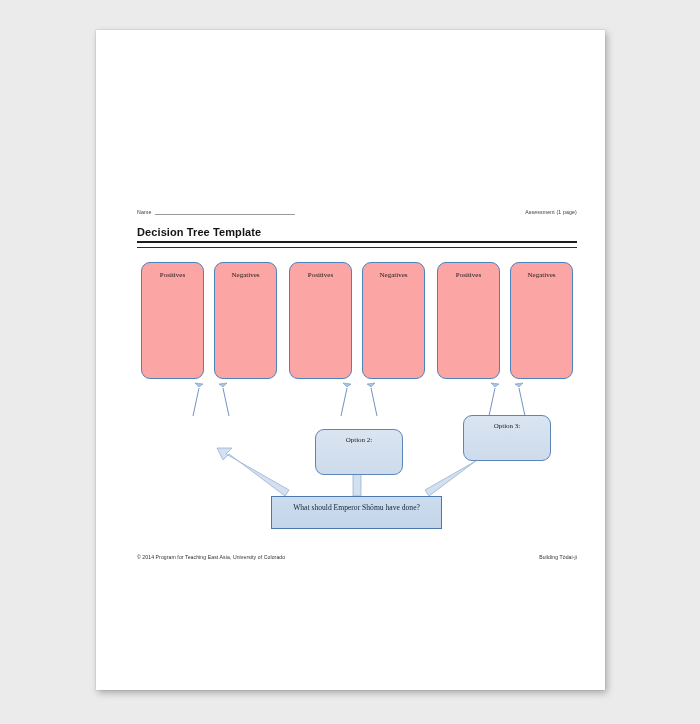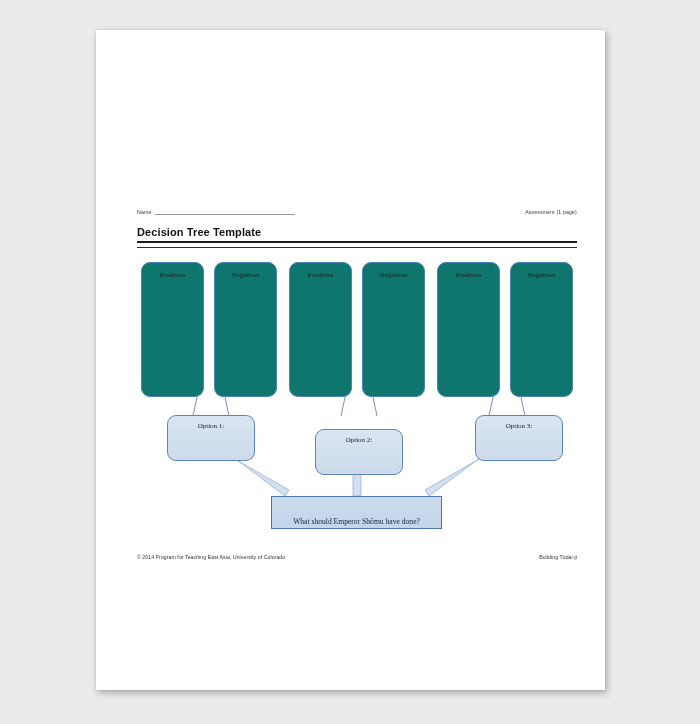--- a/index.html
+++ b/index.html
@@ -96,24 +96,24 @@
     left: 0;
     top: 0;
     width: 440px;
     height: 290px;
   }
 
   
   .pn-box {
     position: absolute;
     width: 63px;
-    height: 135px;
+    height: 117px;
     border: 1.1px solid #4f81bd;
     border-radius: 9px;
-    background: #0f766e;
+    background: #fca5a5;
     box-sizing: border-box;
   }
   .pn-label {
     margin-top: 8px;
     text-align: center;
     font-family: "Liberation Serif", serif;
     font-size: 7px;
     color: #1a1a1a;
   }
 
@@ -140,21 +140,21 @@
     position: absolute;
     left: 134px;
     top: 238px;
     width: 171px;
     height: 33px;
     border: 1.2px solid #4a77ad;
     background: linear-gradient(180deg, #ccdcee 0%, #c4d5ea 100%);
     box-sizing: border-box;
   }
   .question-label {
-    margin-top: 20px;
+    margin-top: 6px;
     text-align: center;
     font-family: "Liberation Serif", serif;
     font-size: 7.6px;
     color: #10243d;
   }
 
   
   .footer-row {
     position: absolute;
     left: 41px;
@@ -237,27 +237,24 @@
         <div class="pn-label">Negatives</div>
       </div>
 
       <div class="pn-box" style="left:300px; top:4px;">
         <div class="pn-label">Positives</div>
       </div>
       <div class="pn-box" style="left:373px; top:4px;">
         <div class="pn-label">Negatives</div>
       </div>
 
-      <div class="option-box" style="left:30px; top:157px;">
-        <div class="option-label">Option 1:</div>
-      </div>
       <div class="option-box" style="left:178px; top:171px;">
         <div class="option-label">Option 2:</div>
       </div>
-      <div class="option-box" style="left:338px; top:157px;">
+      <div class="option-box" style="left:326px; top:157px;">
         <div class="option-label">Option 3:</div>
       </div>
 
       <div id="question-box">
         <div class="question-label">What should Emperor Shōmu have done?</div>
       </div>
 
     </div>
   </div>
 

